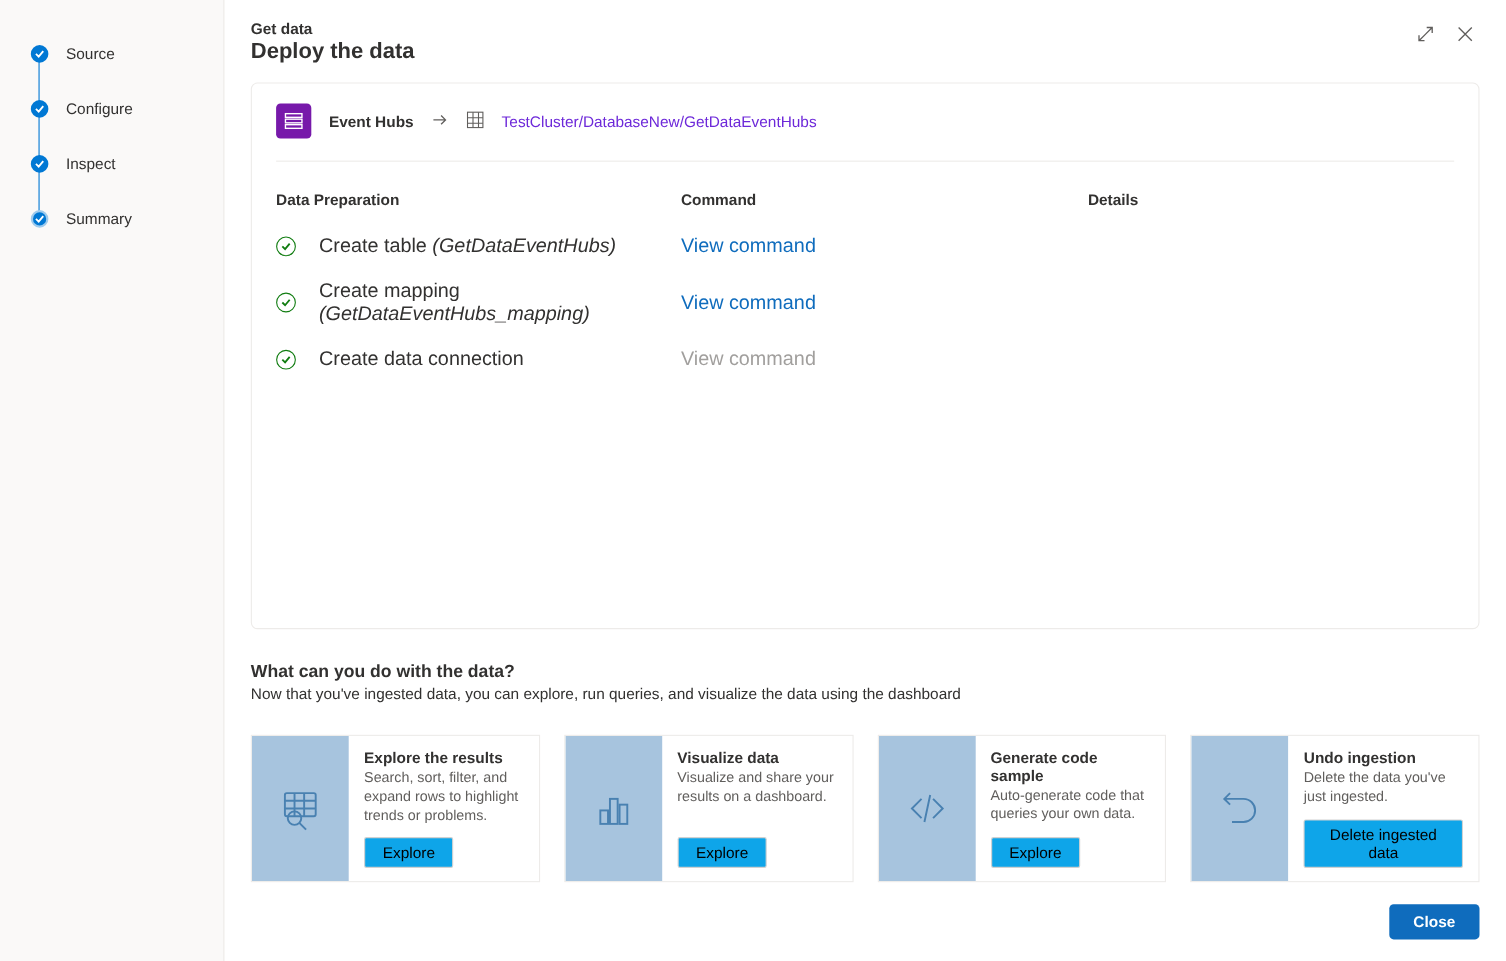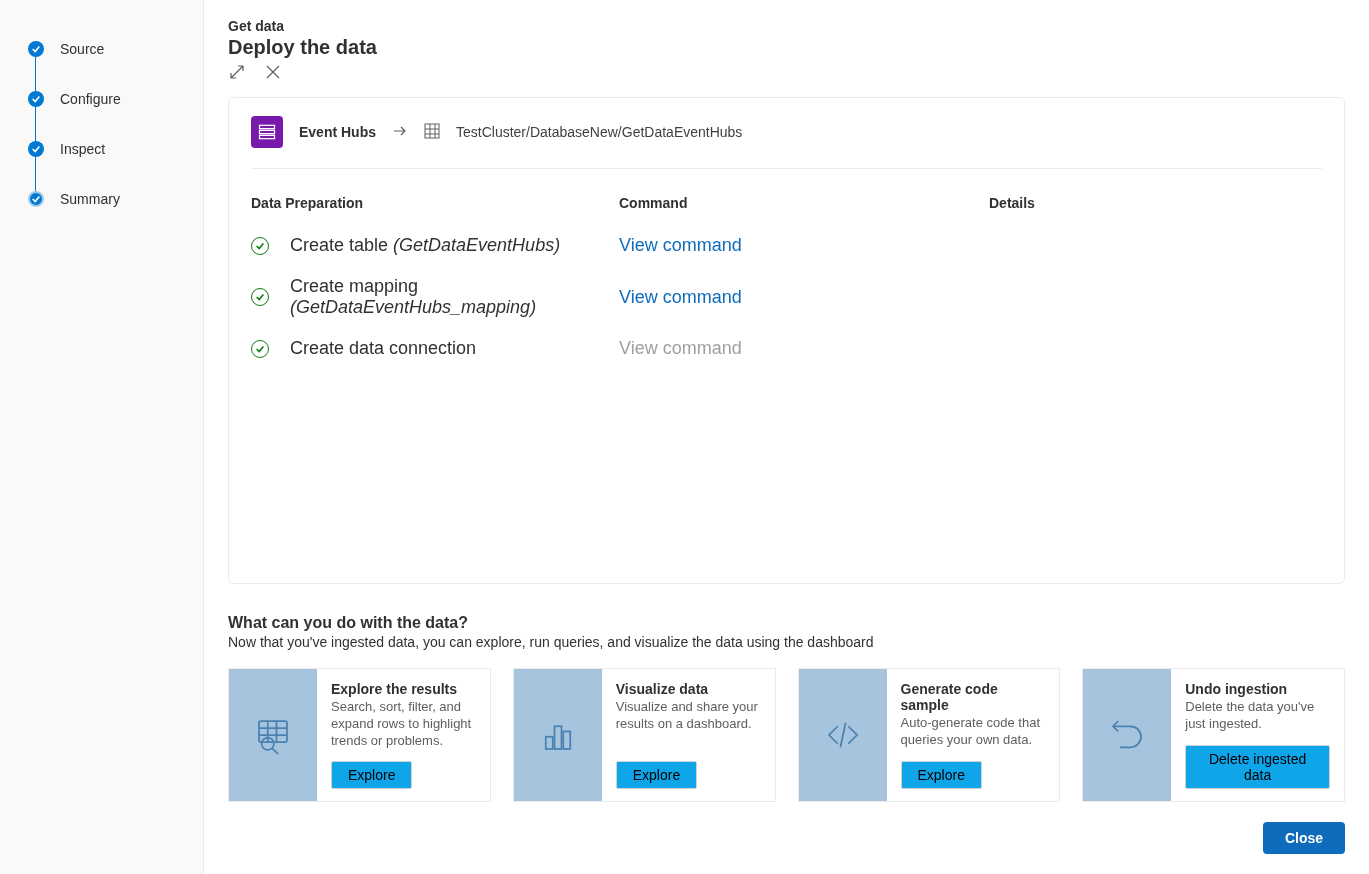--- a/index.html
+++ b/index.html
@@ -49,59 +49,59 @@
   .step.current .step-dot { border: 2px solid #9ecbed; }
   .step-label { font-size: 14px; color: #323130; }
 
   .main {
     flex: 1;
     padding: 18px 24px 20px 24px;
     display: flex;
     flex-direction: column;
     position: relative;
   }
-  .header-row { display:flex; justify-content:space-between; align-items:flex-start;flex-direction:column; }
+  .header-row { display:flex; justify-content:space-between; align-items:flex-start; }
   .header-titles .eyebrow { font-size: 14px; font-weight:600; color:#323130; margin-bottom:2px;}
   .header-titles h1 { font-size: 20px; font-weight:600; color:#323130; }
   .header-actions { display:flex; gap:18px; align-items:center; margin-top:4px; margin-right:4px;}
   .icon-btn { width:18px; height:18px; display:flex; align-items:center; justify-content:center; cursor:pointer; color:#605e5c; }
   .icon-btn svg { width:16px; height:16px; stroke:#605e5c; fill:none; stroke-width:1.2; }
 
   .card {
     margin-top: 16px;
     border: 1px solid #edebe9;
     border-radius: 6px;
     padding: 18px 22px;
     height: 560px;
   }
   .path-row { display:flex; align-items:center; gap:16px; padding-bottom:20px; border-bottom:1px solid #edebe9;}
   .eh-icon { width:32px; height:32px; background:#7719aa; border-radius:4px; display:flex; align-items:center; justify-content:center; }
   .eh-icon svg { width:20px; height:20px; stroke:#fff; fill:none; stroke-width:1.5;}
   .path-source { font-weight:600; font-size:14px; }
   .arrow { color:#605e5c; }
   .arrow svg{width:16px;height:16px;stroke:#605e5c;fill:none;stroke-width:1.2;}
   .grid-icon svg{width:16px;height:16px;stroke:#605e5c;fill:none;stroke-width:1;}
-  .path-target { font-size:14px; color:#404040; }
+  .path-target { font-size:14px; color:#6d28d9; }
 
   .prep-grid { display:grid; grid-template-columns: 368px 370px 1fr; margin-top:16px; }
   .col-head { font-weight:600; font-size:14px; padding:10px 0 14px 0; }
   .prep-row { display:contents; }
   .prep-cell { padding: 10px 0; display:flex; align-items:center; gap:21px; font-size:18px;}
   .check { width:18px; height:18px; border:1.5px solid #107c10; border-radius:50%; display:flex; align-items:center; justify-content:center; flex-shrink:0;}
   .check svg{ width:10px; height:10px; stroke:#107c10; fill:none; stroke-width:2;}
   .italic { font-style: italic; }
   .link { color:#0f6cbd; cursor:pointer; }
   .link.disabled { color:#a19f9d; cursor:default; }
 
   .actions-header { text-align:left; margin-top:30px; }
   .actions-header .title { font-weight:600; font-size:16px; }
   .actions-header .sub { font-size:14px; color:#323130; margin-top:2px;}
 
   .card-row { display:flex; gap:22px; margin-top:18px; }
-  .action-card { flex:1; border:1px solid #edebe9; background:#fff; display:flex; height:134px; overflow:hidden;}
+  .action-card { flex:1; border:1px solid #edebe9; background:#fff; display:flex; height:134px; overflow:hidden;margin-top:12px;}
   .action-card .thumb { width:88px; background:#a7c4de; display:flex; align-items:center; justify-content:center; }
   .action-card .thumb svg { width:42px; height:42px; stroke:#4981b1; fill:none; stroke-width:2;}
   .action-card .body { padding:12px 14px; display:flex; flex-direction:column; justify-content:space-between; flex:1; min-width:0;}
   .action-card .body .t { font-weight:600; font-size:14px; margin-bottom:2px;}
   .action-card .body .d { font-size:13px; color:#605e5c; line-height:1.3;}
   .action-card .body button {
     align-self:flex-start; padding:5px 16px; border:1px solid #d1d1d1; background:#0ea5e9;
     font-size:14px; cursor:pointer; border-radius:2px; font-family:inherit;
   }
   .action-card.undo .body button { padding:5px 12px; }

